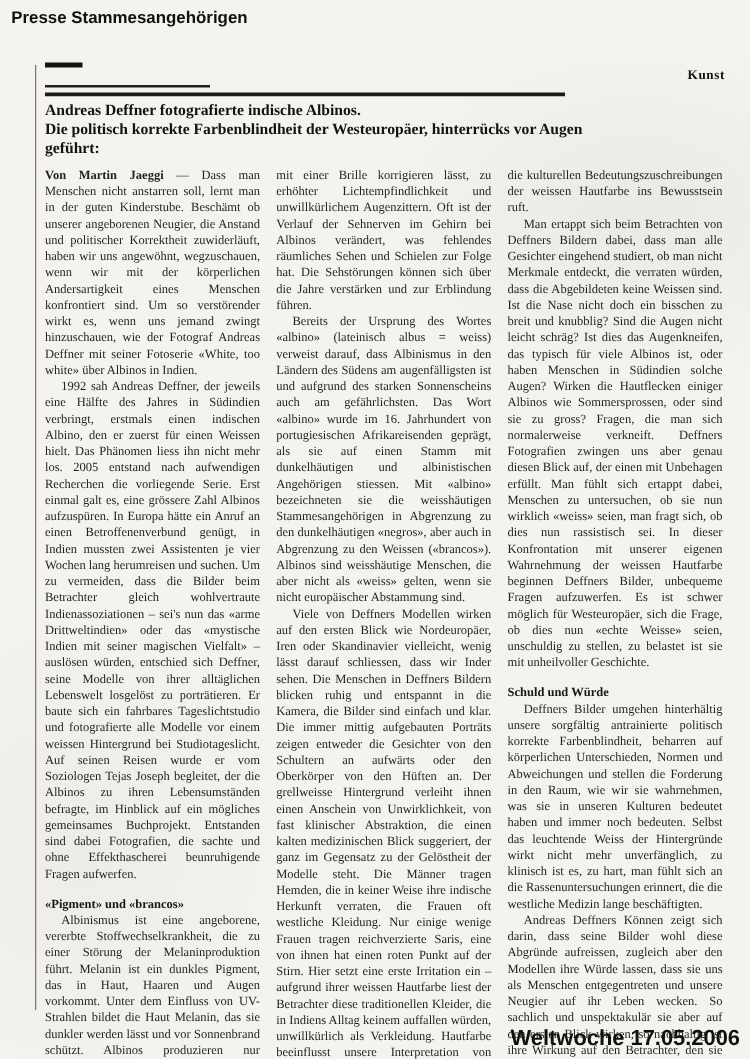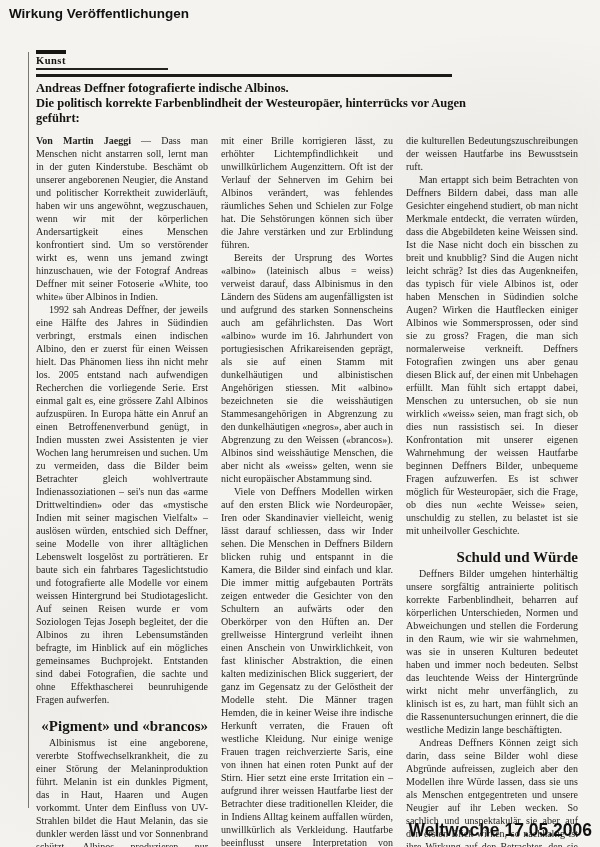--- a/index.html
+++ b/index.html
@@ -23,21 +23,21 @@
     position: absolute; left: 28px; top: 50px; width: 552px;
   }
   .left-border {
     position: absolute; left: 0; top: 2px; width: 1px; height: 756px;
     background: #7a776f;
   }
   .article-inner { margin-left: 8px; }
   .kicker-bar { width: 30px; height: 4px; background: #161513; }
   .kicker {
     font-weight: bold; font-size: 10.5px; letter-spacing: 0.5px;
-    margin-top: 1px; color: #141311;
+    margin-top: 1px; color: #141311; text-align: right;
   }
   .kicker-rule { width: 132px; height: 2px; background: #24221f; margin-top: 2px; }
   .title {
     font-size: 27px; font-weight: bold; line-height: 1.05;
     margin-top: 2px; color: #131210; letter-spacing: 0.2px;
   }
   .title-rule { width: 416px; height: 3px; background: #1b1a17; margin-top: 4px; }
   .dek {
     margin-top: 4px; font-weight: bold; font-size: 12.5px; line-height: 1.18;
     color: #141311; width: 460px;
@@ -48,34 +48,33 @@
   }
   .col { width: 172px; }
   .col p {
     margin: 0; font-size: 10px; line-height: 13px;
     text-align: justify; hyphens: auto; -webkit-hyphens: auto;
     color: #211f1d;
   }
   .col p.indent { text-indent: 13px; }
   .byline { font-weight: bold; }
   .subhead {
-    font-weight: bold; font-size: 15px; margin-top: 12px; margin-bottom: 1px;
+    font-weight: bold; font-size: 10px; margin-top: 12px; margin-bottom: 1px;
     color: #181715;
-    text-align: right;
   }
   .page-footer {
     position: absolute; right: 8px; top: 820px;
     font-family: "Liberation Sans", sans-serif;
     font-weight: bold; font-size: 17.5px; color: #111;
   }
 </style>
 </head>
 <body>
 
-<div class="site-header">Wirkung Veröffentlichungen</div>
+<div class="site-header">Presse Stammesangehörigen</div>
 
 <div class="article">
   <div class="left-border"></div>
   <div class="article-inner">
 
     <div class="kicker-bar"></div>
     <div class="kicker">Kunst</div>
     <div class="kicker-rule"></div>
 
     <div class="title-rule"></div>

